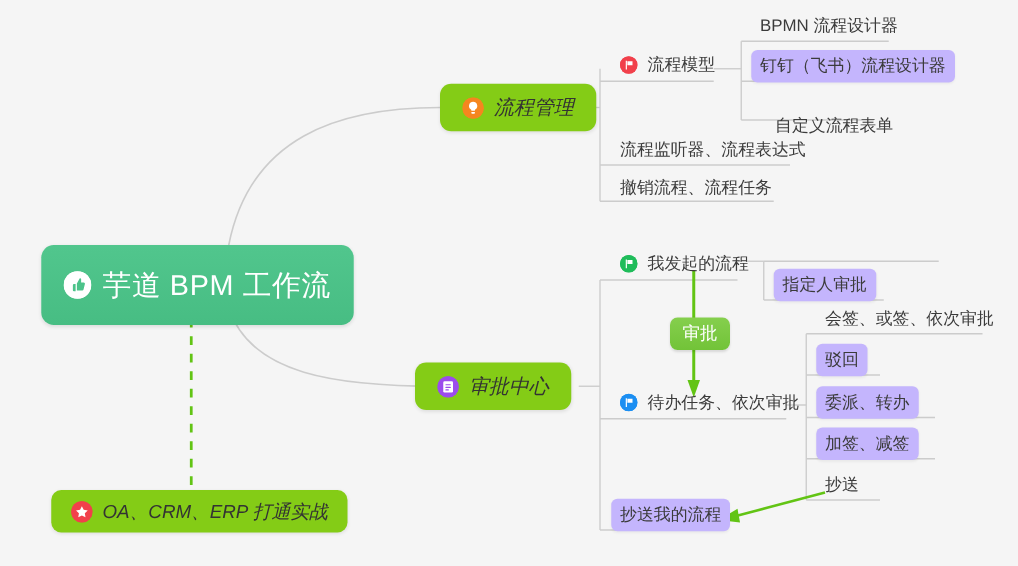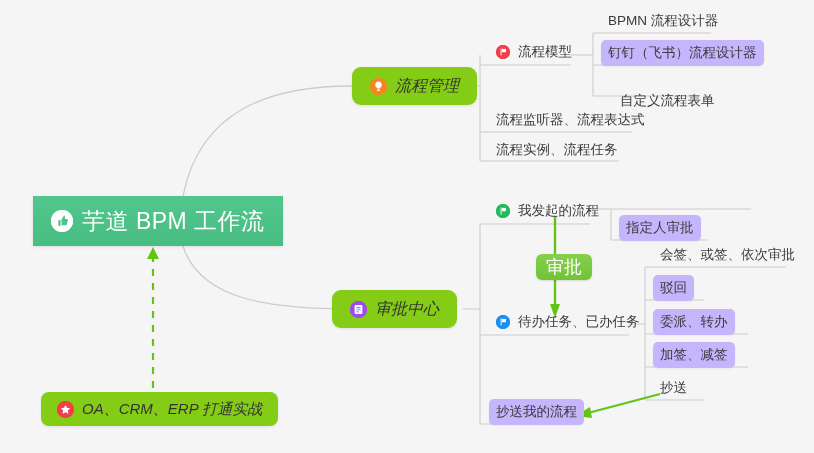--- a/index.html
+++ b/index.html
@@ -33,23 +33,23 @@
     box-sizing: border-box;
     white-space: nowrap;
     display: flex;
     align-items: center;
   }
   
   .root {
     background: #4cc38a;
     background: linear-gradient(180deg,#51c68d 0%,#47bd83 100%);
     color: #ffffff;
-    border-radius: 0;
+    border-radius: 10px;
     padding: 0 18px;
-    height: 50px;
+    height: 64px;
     font-size: 23px;
     letter-spacing: 0.5px;
     box-shadow: 0 1px 3px rgba(0,0,0,0.10);
   }
   .root .label { margin-left: 9px; }
 
   
   .card {
     background: #84cc16;
     border-radius: 8px;
@@ -82,21 +82,21 @@
     background: #c4b5fd;
     border-radius: 5px;
     box-shadow: 0 1px 2px rgba(0,0,0,0.05);
   }
 
   
   .badge {
     background: #7ac943;
     background: linear-gradient(180deg,#85cf4d 0%,#72c338 100%);
     color: #ffffff;
-    font-size: 18px;
+    font-size: 14px;
     border-radius: 6px;
     height: 26px;
     padding: 0 10px;
     justify-content: flex-start;
     box-shadow: 0 1px 2px rgba(0,0,0,0.12);
   }
 
   
   .ico {
     width: 17px;
@@ -206,21 +206,21 @@
     <span class="label">钉钉（飞书）流程设计器</span>
   </div>
   <div class="node leaf" style="left:601px; top:88px;margin-left:12px;">
     <span class="label">自定义流程表单</span>
   </div>
 
   <div class="node leaf" style="left:489px; top:107px;justify-content:flex-end;">
     <span class="label">流程监听器、流程表达式</span>
   </div>
   <div class="node leaf" style="left:489px; top:137px;">
-    <span class="label">流程实例、流程任务</span>
+    <span class="label">撤销流程、流程任务</span>
   </div>
 
   <div class="node card big" style="left:332px; top:290px;">
     <span class="ico" style="background:#9c4bec;">
       <svg width="17" height="17" viewBox="0 0 17 17">
           <circle cx="8.5" cy="8.5" r="8.5" fill="#9c4bec"></circle>
           <rect x="4.6" y="4" width="7.8" height="9" rx="1.1" fill="#ffffff"></rect>
           <rect x="6.3" y="6.3" width="4.4" height="0.95" rx="0.45" fill="#9c4bec"></rect>
           <rect x="6.3" y="8.4" width="4.4" height="0.95" rx="0.45" fill="#9c4bec"></rect>
           <rect x="6.3" y="10.4" width="2.8" height="0.95" rx="0.45" fill="#9c4bec"></rect>
@@ -248,21 +248,21 @@
   </div>
 
   <div class="node leaf with-icon" style="left:489px; top:309px;">
     <span class="ico sm" style="background:#1b8ef2;">
       <svg width="14" height="14" viewBox="0 0 14 14">
           <circle cx="7" cy="7" r="7" fill="#1b8ef2"></circle>
           <path d="M4.6 3.5h.95v7h-.95z" fill="#ffffff"></path>
           <path d="M5.9 3.9h4.1v3.3H5.9z" fill="#ffffff"></path>
         </svg>
     </span>
-    <span class="label">待办任务、已办任务</span>
+    <span class="label">待办任务、依次审批</span>
   </div>
 
   <div class="node leaf" style="left:653px; top:242px;">
     <span class="label">会签、或签、依次审批</span>
   </div>
   <div class="node leaf boxed" style="left:653px; top:275px;">
     <span class="label">驳回</span>
   </div>
   <div class="node leaf boxed" style="left:653px; top:309px;">
     <span class="label">委派、转办</span>

